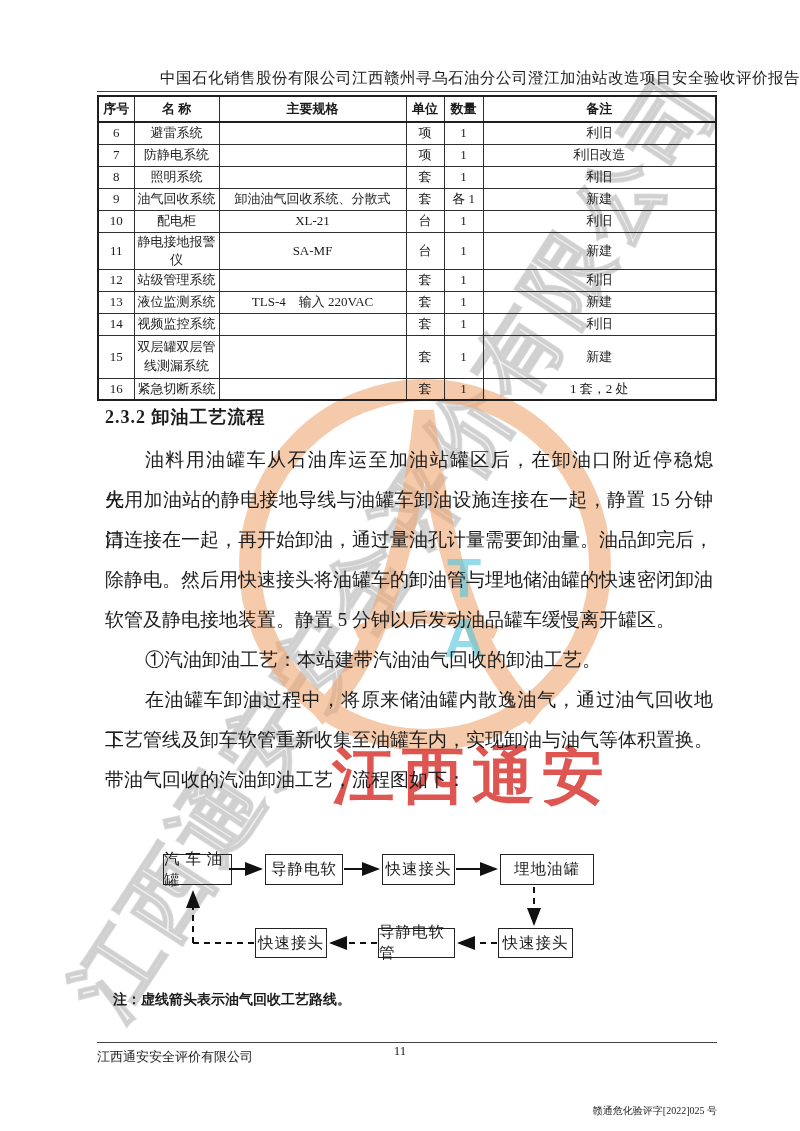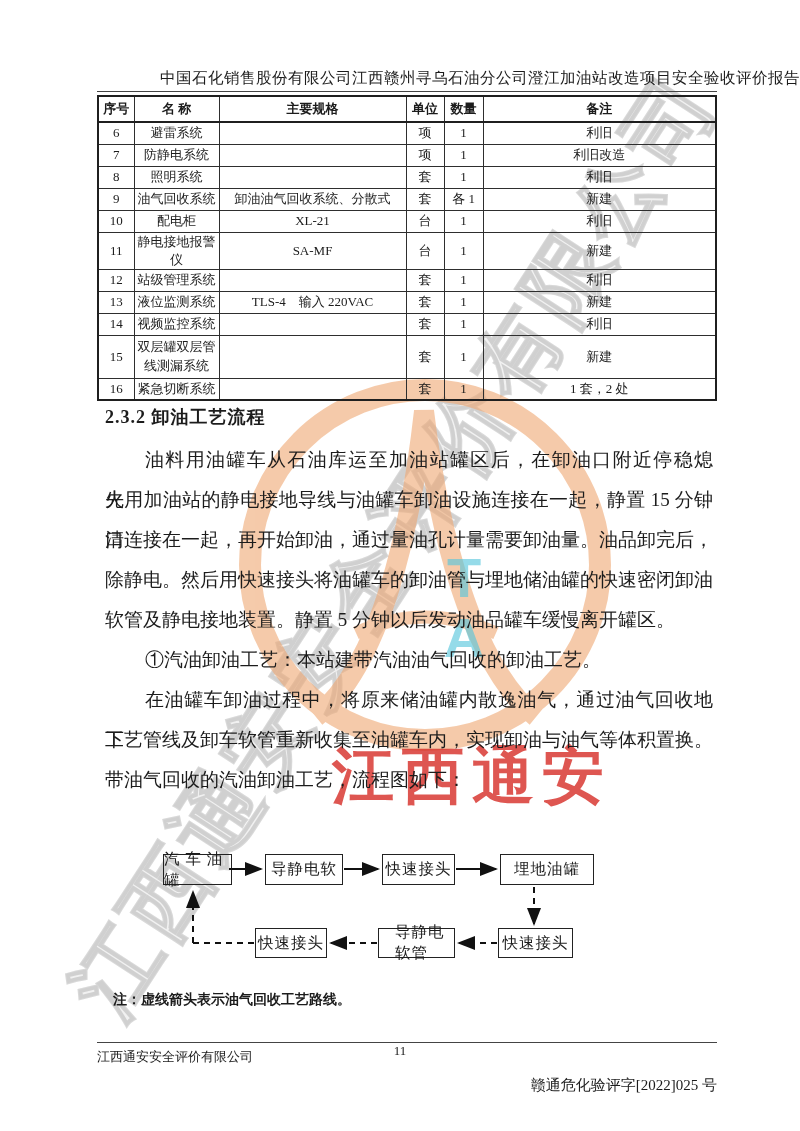--- a/index.html
+++ b/index.html
@@ -73,32 +73,32 @@
     border:1.5px solid #222;
     display:flex;align-items:center;justify-content:center;
     font-size:15.5px;letter-spacing:1px;
     box-sizing:border-box;background:transparent;
   }
   .b1{left:163px;top:854px;width:69px;}
   .b2{left:265px;top:854px;width:78px;}
   .b3{left:382px;top:854px;width:73px;}
   .b4{left:500px;top:854px;width:94px;}
   .b5{left:255px;top:928px;width:72px;height:30px;}
-  .b6{left:378px;top:928px;width:77px;height:30px;padding-left:16px;}
+  .b6{left:378px;top:928px;width:77px;height:30px;}
   .b7{left:498px;top:928px;width:75px;height:30px;}
   .arrows{position:absolute;left:140px;top:840px;}
   .diagram-note{
     position:absolute;left:113px;top:991px;
     font-size:14px;font-weight:bold;
   }
   
   .footer-rule{position:absolute;left:97px;top:1042px;width:620px;height:1px;background:#444;}
   .footer-left{position:absolute;left:97px;top:1048px;font-size:13px;}
   .footer-page{position:absolute;left:0;top:1043px;width:800px;text-align:center;font-size:13px;}
-  .footer-right{position:absolute;right:83px;top:1076px;font-size:15px;}
+  .footer-right{position:absolute;right:83px;top:1104px;font-size:10px;}
 </style>
 </head>
 <body>
 
 <div class="page">
 
   <div class="wm wm-diagonal">江西通安安全评价有限公司</div>
 
   <svg class="wm wm-logo" width="390" height="400" viewBox="0 0 390 400">
     <g opacity="0.60" fill="none" stroke="#efa873">

